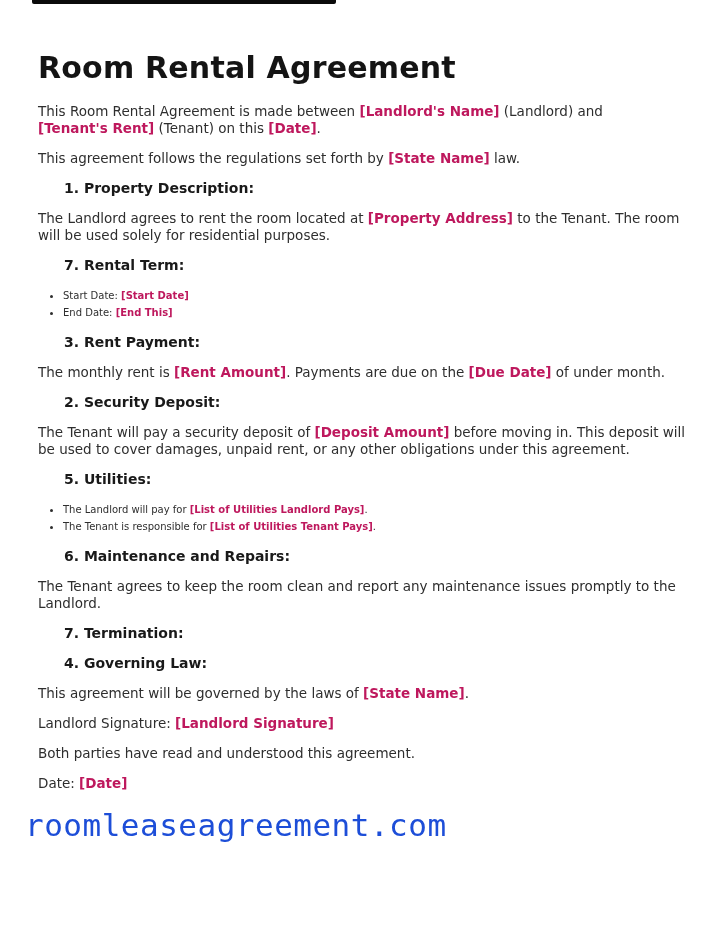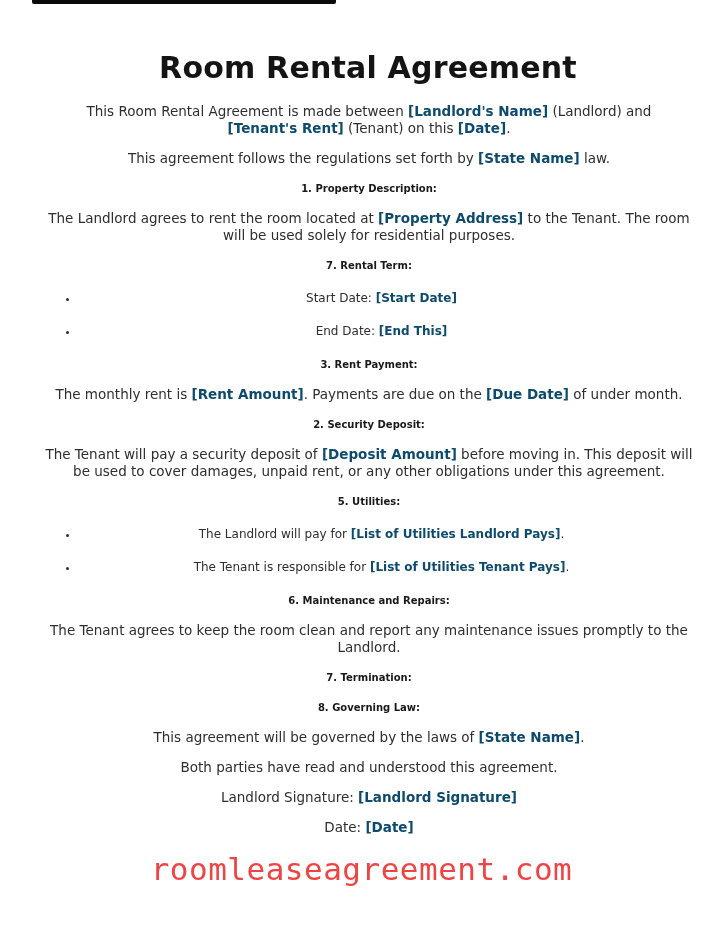--- a/index.html
+++ b/index.html
@@ -1,28 +1,28 @@
 <!DOCTYPE html>
 <html><head>
 <meta charset="utf-8">
 <style>
   html,body{margin:0;padding:0;background:#ffffff;}
   body{width:720px;height:931px;overflow:hidden;font-family:"DejaVu Sans",sans-serif;}
-  .page{position:relative;width:720px;height:931px;background:#ffffff;overflow:hidden;text-align:center;}
+  .page{position:relative;width:720px;height:931px;background:#ffffff;overflow:hidden;}
   .top-line{position:absolute;top:0;left:32px;width:304px;height:4px;background:#0a0a0a;border-radius:0 0 2px 2px;}
   .doc{padding:50px 22px 0 38px;}
   h1.title{font-size:30px;line-height:35px;margin:0 0 18px 0;color:#141414;font-weight:bold;letter-spacing:0.2px;}
   .content{width:662px;}
   .content p{margin:13px 0;font-size:13.5px;line-height:17px;color:#2e2e2e;}
-  .content p.h{font-size:10px;font-weight:bold;color:#191919;}
-  .content strong{color:#0c4a6e;white-space:nowrap;font-weight:bold;}
+  .content p.h{font-size:14px;font-weight:bold;color:#191919;margin-left:26px;}
+  .content strong{color:#be185d;white-space:nowrap;font-weight:bold;}
   .content ul{margin:13px 0;padding-left:25px;}
-  .content li{font-size:12px;line-height:17px;color:#2e2e2e;margin:16px;}
+  .content li{font-size:10px;line-height:17px;color:#2e2e2e;margin:0;}
   .content li::marker{color:#2e2e2e;font-size:11px;}
-  .watermark{font-family:"DejaVu Sans Mono",monospace;font-size:31px;line-height:37px;color:#ef4444;margin:15px 0 0 -13px;letter-spacing:0.5px;white-space:nowrap;}
+  .watermark{font-family:"DejaVu Sans Mono",monospace;font-size:31px;line-height:37px;color:#1d4ed8;margin:15px 0 0 -13px;letter-spacing:0.5px;white-space:nowrap;}
 </style>
 </head>
 <body>
 
 <div class="page">
   <div class="top-line"></div>
   <div class="doc">
     <h1 class="title">Room Rental Agreement</h1>
     <div class="content" id="doc-blocks">
         <p><span>This Room Rental Agreement is made between </span><strong>[Landlord's Name]</strong><span> (Landlord) and </span><strong>[Tenant's Rent]</strong><span> (Tenant) on this </span><strong>[Date]</strong><span>.</span></p>
@@ -39,21 +39,21 @@
         <p class="h">2. Security Deposit:</p>
         <p><span>The Tenant will pay a security deposit of </span><strong>[Deposit Amount]</strong><span> before moving in. This deposit will be used to cover damages, unpaid rent, or any other obligations under this agreement.</span></p>
         <p class="h">5. Utilities:</p>
         <ul>
           <li><span>The Landlord will pay for </span><strong>[List of Utilities Landlord Pays]</strong><span>.</span></li>
           <li><span>The Tenant is responsible for </span><strong>[List of Utilities Tenant Pays]</strong><span>.</span></li>
         </ul>
         <p class="h">6. Maintenance and Repairs:</p>
         <p><span>The Tenant agrees to keep the room clean and report any maintenance issues promptly to the Landlord.</span></p>
         <p class="h">7. Termination:</p>
-        <p class="h">8. Governing Law:</p>
+        <p class="h">4. Governing Law:</p>
         <p><span>This agreement will be governed by the laws of </span><strong>[State Name]</strong><span>.</span></p>
+        <p><span>Landlord Signature: </span><strong>[Landlord Signature]</strong></p>
         <p><span>Both parties have read and understood this agreement.</span></p>
-        <p><span>Landlord Signature: </span><strong>[Landlord Signature]</strong></p>
         <p><span>Date: </span><strong>[Date]</strong></p>
       </div>
     <div class="watermark">roomleaseagreement.com</div>
   </div>
 </div>
 
 </body></html>

